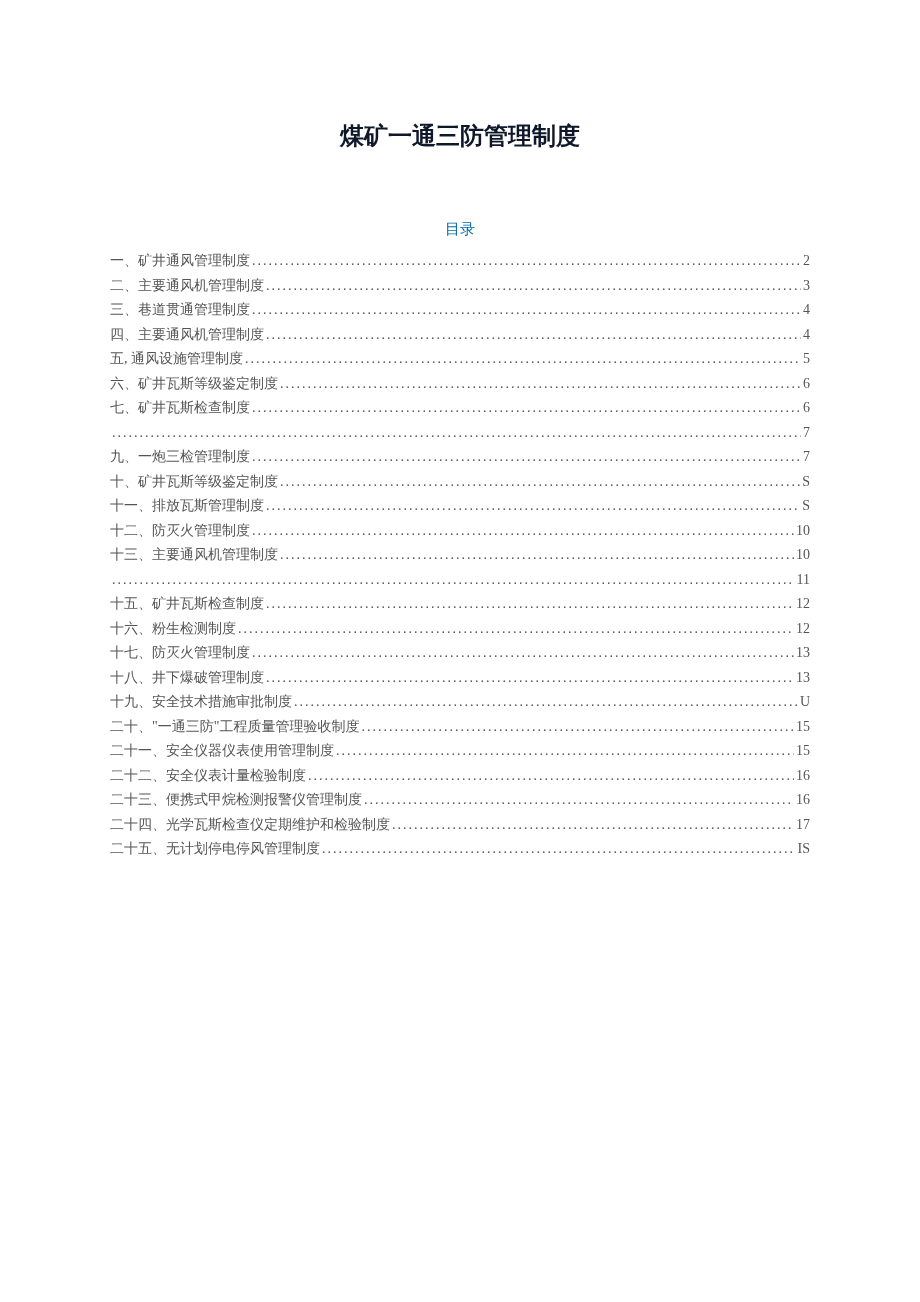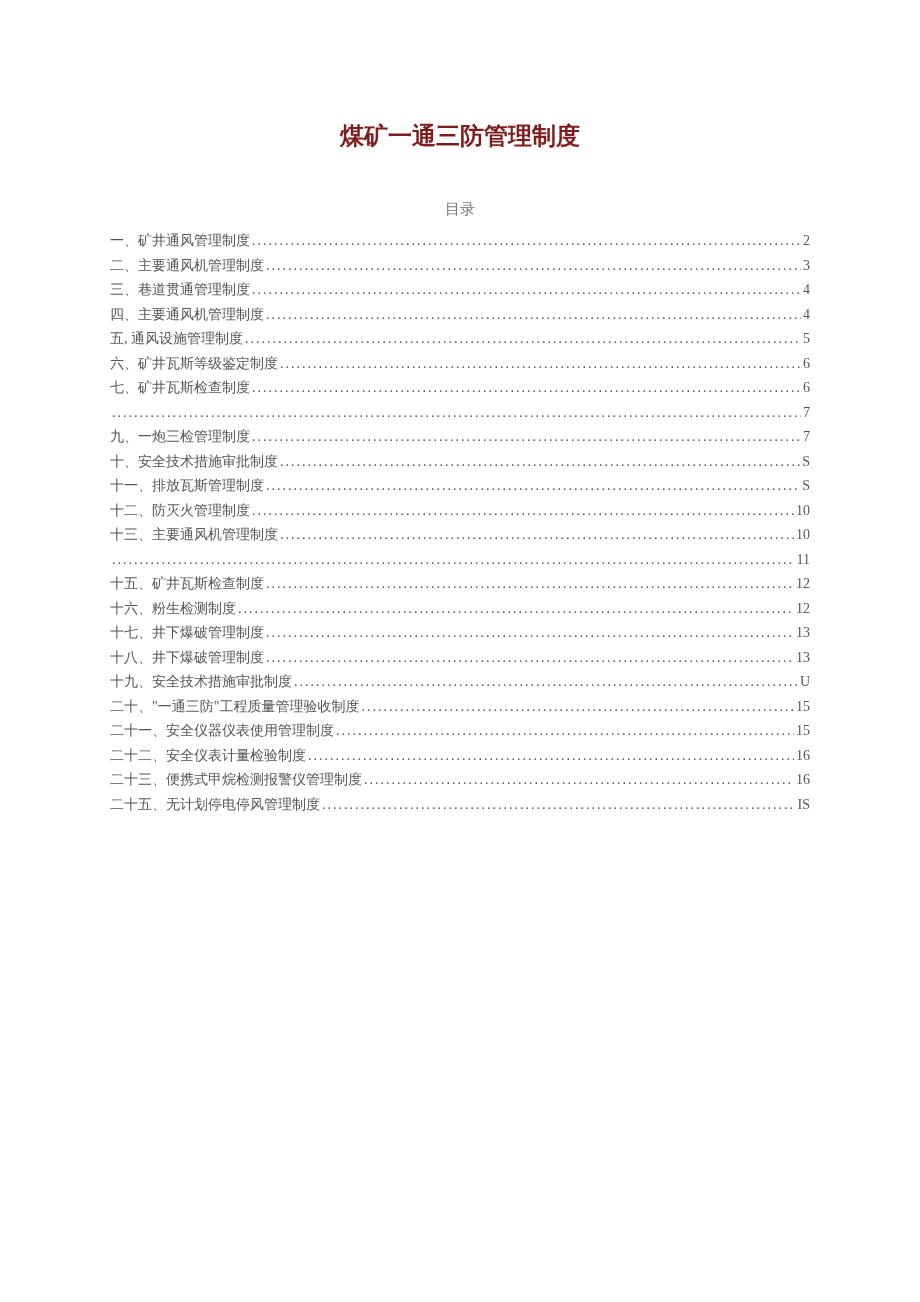--- a/index.html
+++ b/index.html
@@ -12,27 +12,27 @@
       font-family: "SimSun", "宋体", serif;
       width: 920px;
       height: 1302px;
       padding: 120px 110px 0 110px;
     }
     .title {
       text-align: center;
       font-size: 24px;
       font-weight: bold;
       font-family: "SimHei", "黑体", sans-serif;
-      color: #7f1d1d;
-      margin-bottom: 48px;
+      color: #0f172a;
+      margin-bottom: 68px;
     }
     .toc-label {
       text-align: center;
       font-size: 15px;
-      color: #737373;
+      color: #0369a1;
       margin-bottom: 10px;
     }
     .toc {
       width: 100%;
     }
     .toc-row {
       display: flex;
       align-items: baseline;
       font-size: 14px;
       color: #555;
@@ -101,21 +101,21 @@
     <div class="toc-row">
       <span class="toc-dots"></span>
       <span class="toc-page">7</span>
     </div>
     <div class="toc-row">
       <span class="toc-text">九、一炮三检管理制度</span>
       <span class="toc-dots"></span>
       <span class="toc-page">7</span>
     </div>
     <div class="toc-row">
-      <span class="toc-text">十、安全技术措施审批制度</span>
+      <span class="toc-text">十、矿井瓦斯等级鉴定制度</span>
       <span class="toc-dots"></span>
       <span class="toc-page">S</span>
     </div>
     <div class="toc-row">
       <span class="toc-text">十一、排放瓦斯管理制度</span>
       <span class="toc-dots"></span>
       <span class="toc-page">S</span>
     </div>
     <div class="toc-row">
       <span class="toc-text">十二、防灭火管理制度</span>
@@ -135,21 +135,21 @@
       <span class="toc-text">十五、矿井瓦斯检查制度</span>
       <span class="toc-dots"></span>
       <span class="toc-page">12</span>
     </div>
     <div class="toc-row">
       <span class="toc-text">十六、粉生检测制度</span>
       <span class="toc-dots"></span>
       <span class="toc-page">12</span>
     </div>
     <div class="toc-row">
-      <span class="toc-text">十七、井下爆破管理制度</span>
+      <span class="toc-text">十七、防灭火管理制度</span>
       <span class="toc-dots"></span>
       <span class="toc-page">13</span>
     </div>
     <div class="toc-row">
       <span class="toc-text">十八、井下爆破管理制度</span>
       <span class="toc-dots"></span>
       <span class="toc-page">13</span>
     </div>
     <div class="toc-row">
       <span class="toc-text">十九、安全技术措施审批制度 </span>
@@ -170,17 +170,22 @@
       <span class="toc-text">二十二、安全仪表计量检验制度</span>
       <span class="toc-dots"></span>
       <span class="toc-page">16</span>
     </div>
     <div class="toc-row">
       <span class="toc-text">二十三、便携式甲烷检测报警仪管理制度</span>
       <span class="toc-dots"></span>
       <span class="toc-page">16</span>
     </div>
     <div class="toc-row">
+      <span class="toc-text">二十四、光学瓦斯检查仪定期维护和检验制度</span>
+      <span class="toc-dots"></span>
+      <span class="toc-page">17</span>
+    </div>
+    <div class="toc-row">
       <span class="toc-text">二十五、无计划停电停风管理制度</span>
       <span class="toc-dots"></span>
       <span class="toc-page">IS</span>
     </div>
   </div>
 
 </body></html>

